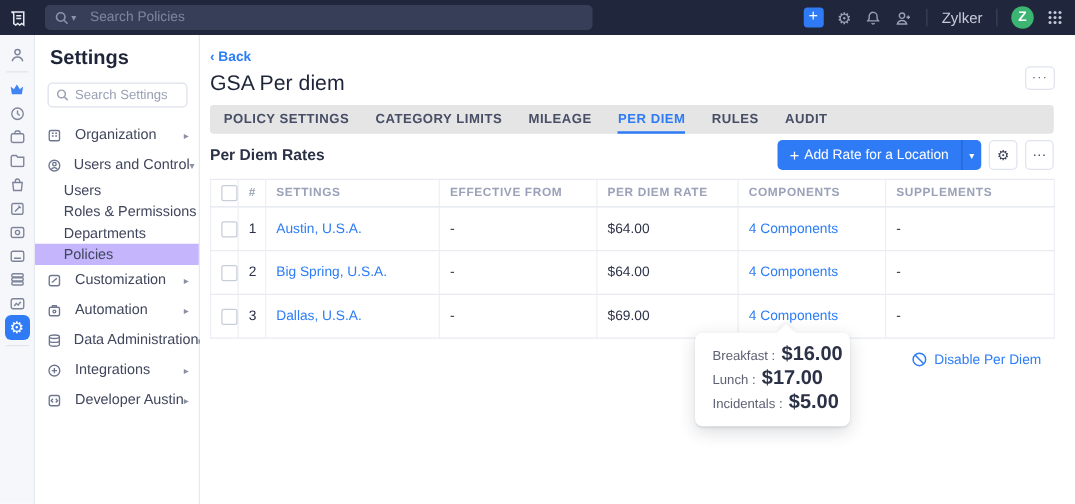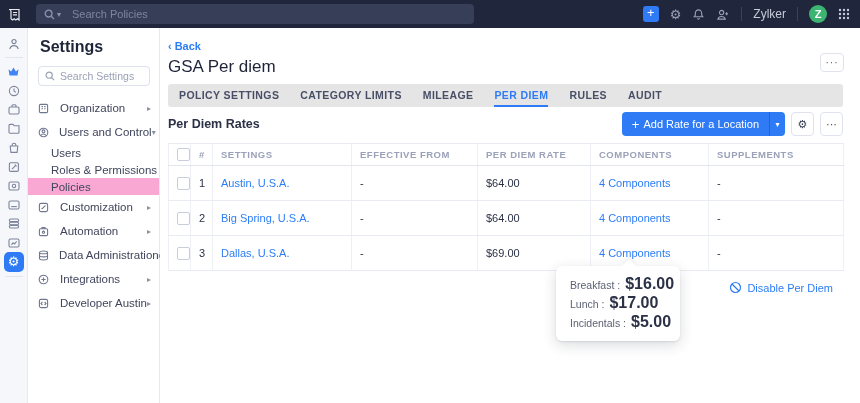--- a/index.html
+++ b/index.html
@@ -48,21 +48,21 @@
   .sb-search input { flex:1; width:60px; border:none; outline:none; font-size:10.5px; color:#40465c;
                      margin-left:5px; font-family:"Liberation Sans", sans-serif; }
   .sb-search input::placeholder { color:#9aa1b4; }
   .sb-nav { margin-top:10px; }
   .sb-item { height:24px; display:flex; align-items:center; padding:0 8px 0 10px; cursor:pointer; }
   .sb-item .ic { width:12px; display:flex; color:#6f7790; }
   .sb-item .lbl { font-size:11.5px; color:#40465c; margin-left:10px; white-space:nowrap; }
   .sb-item .chev { margin-left:auto; font-size:8px; color:#8a90a4; }
   .sb-sub { height:17px; display:flex; align-items:center; padding-left:23px; cursor:pointer; }
   .sb-sub .lbl { font-size:11.5px; color:#40465c; }
-  .sb-sub.active { background:#f9a8d4; }
+  .sb-sub.active { background:#c4b5fd; }
 
   
   .main { position:absolute; left:160px; top:28px; width:700px; height:375px; background:#fff;
           padding:8px 17px 0 8px; }
   .back { display:inline-flex; align-items:center; gap:3px; color:#2c7df6; font-size:11px;
           font-weight:bold; cursor:pointer; }
   .page-title { font-size:17px; color:#1e2538; font-weight:500; margin-top:3px; }
   .hdr-more { position:absolute; right:16px; top:25px; width:24px; height:19px;
               border:1px solid #e0e3ee; border-radius:4px; background:#fff; color:#555b70;
               font-size:10px; letter-spacing:1px; display:flex; align-items:center;
@@ -268,20 +268,23 @@
         </svg>
         </span>
       <span class="lbl">Users and Control</span>
       <span class="chev">▾</span>
     </div>
     <div class="sb-sub">
       <span class="lbl">Users</span>
     </div>
     <div class="sb-sub">
       <span class="lbl">Roles &amp; Permissions</span>
+    </div>
+    <div class="sb-sub">
+      <span class="lbl">Departments</span>
     </div>
     <div class="sb-sub active">
       <span class="lbl">Policies</span>
     </div>
     <div class="sb-item">
       <span class="ic">
         <svg width="11" height="11" viewBox="0 0 11 11" fill="none" stroke="currentColor" stroke-width="1.1">
           <rect x="1.4" y="1.4" width="8.2" height="8.2" rx="1.6"></rect>
             <path d="M3.4 6.8 c2-.4 2.2-2.6 4.2-3"></path>
         </svg>

